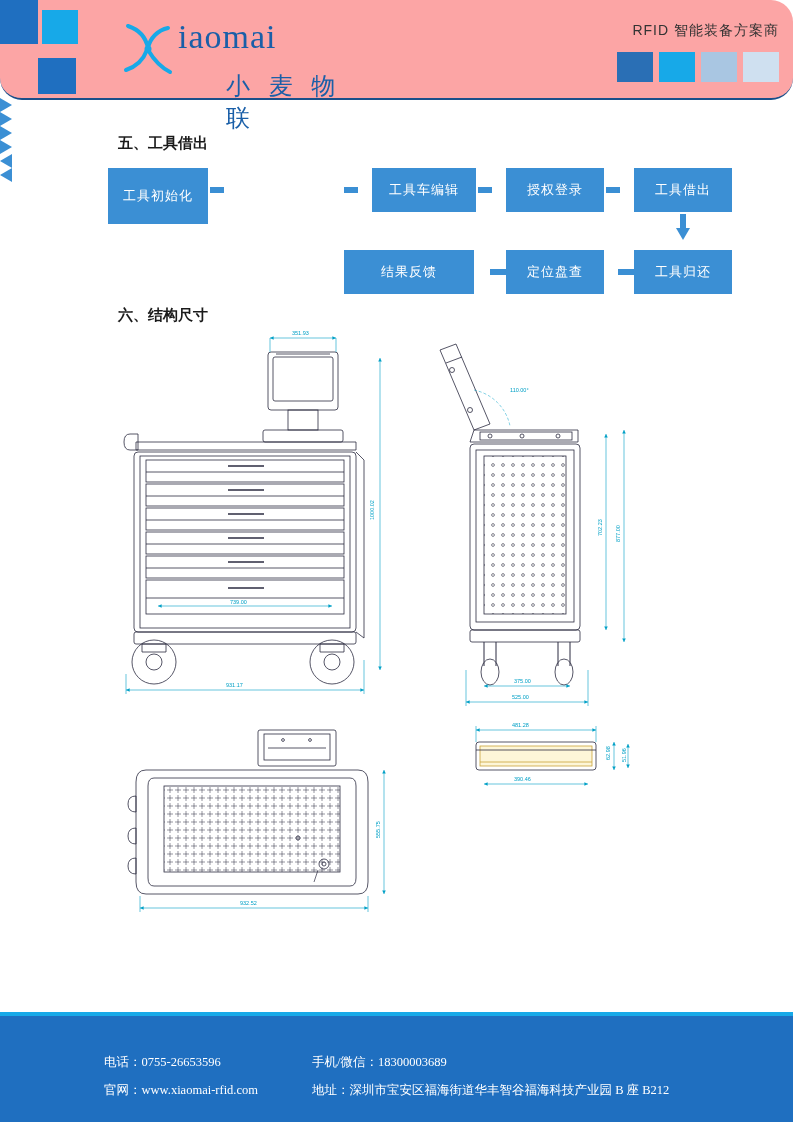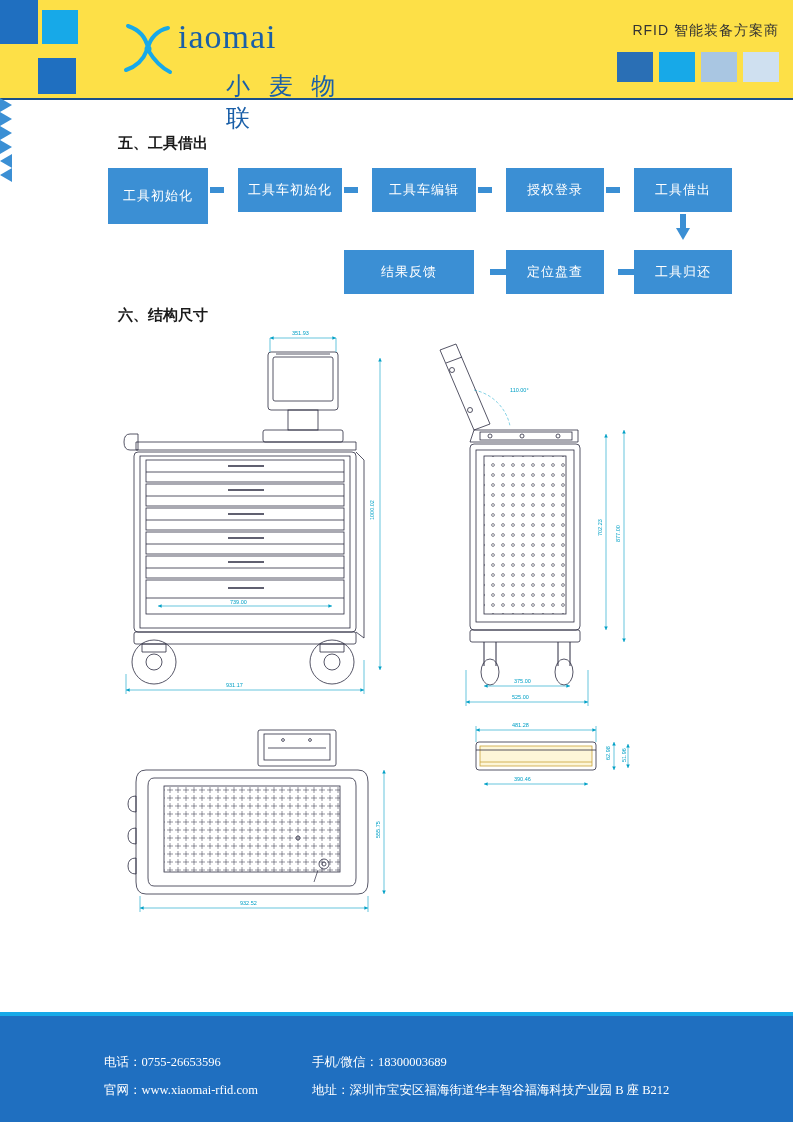--- a/index.html
+++ b/index.html
@@ -14,22 +14,23 @@
     position: relative;
     overflow: hidden;
   }
 
   
   .header {
     position: absolute;
     left: 0; top: 0;
     width: 793px;
     height: 98px;
-    background: #fde047;
+    background: #fca5a5;
     border-bottom: 2px solid #1a4f8a;
+    border-radius: 22px;
   }
   .header-left-bars {
     position: absolute;
     left: 0; top: 0;
     width: 100px;
     height: 96px;
   }
   .bar {
     position: absolute;
     background: #1f6fc0;
@@ -192,21 +193,20 @@
 </div>
 
 <div class="content">
 
   <div class="section-title" id="sec-5">五、工具借出</div>
 
   <div class="flow-box" style="left:108px; top:70px; width:100px; height:56px;">工具初始化</div>
   <div class="arrow-h-shaft" style="left:210px; top:89px; width:14px;"></div>
   <div class="arrow-h arrow-h-right" style="left:224px; top:85px;"></div>
 
-  <div class="flow-box" style="left:238px; top:70px; width:104px; height:44px;">工具车初始化</div>
   <div class="arrow-h-shaft" style="left:344px; top:89px; width:14px;"></div>
   <div class="arrow-h arrow-h-right" style="left:358px; top:85px;"></div>
 
   <div class="flow-box" style="left:372px; top:70px; width:104px; height:44px;">工具车编辑</div>
   <div class="arrow-h-shaft" style="left:478px; top:89px; width:14px;"></div>
   <div class="arrow-h arrow-h-right" style="left:492px; top:85px;"></div>
 
   <div class="flow-box" style="left:506px; top:70px; width:98px; height:44px;">授权登录</div>
   <div class="arrow-h-shaft" style="left:606px; top:89px; width:14px;"></div>
   <div class="arrow-h arrow-h-right" style="left:620px; top:85px;"></div>

